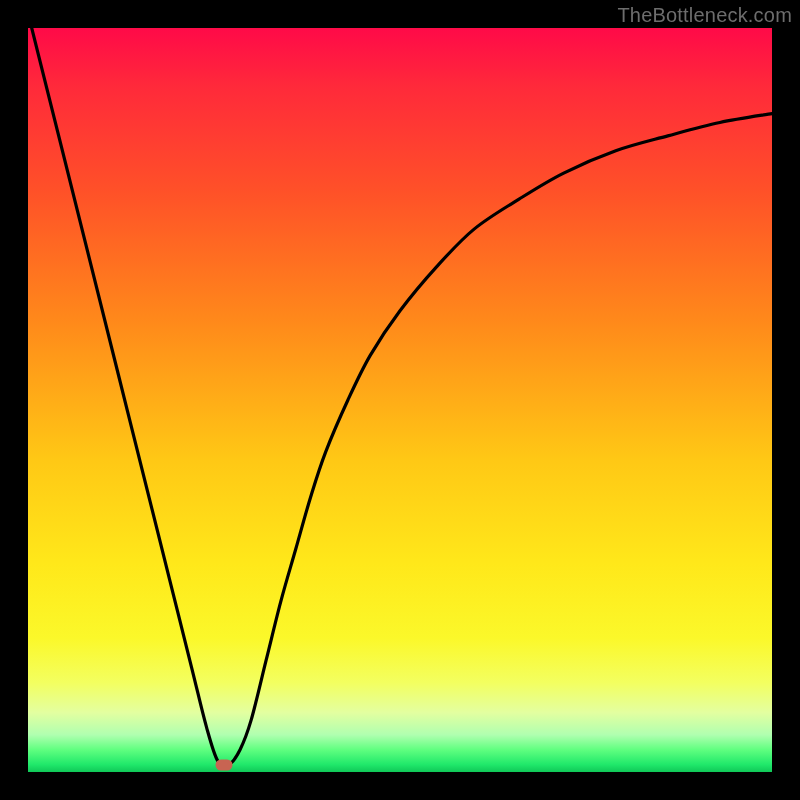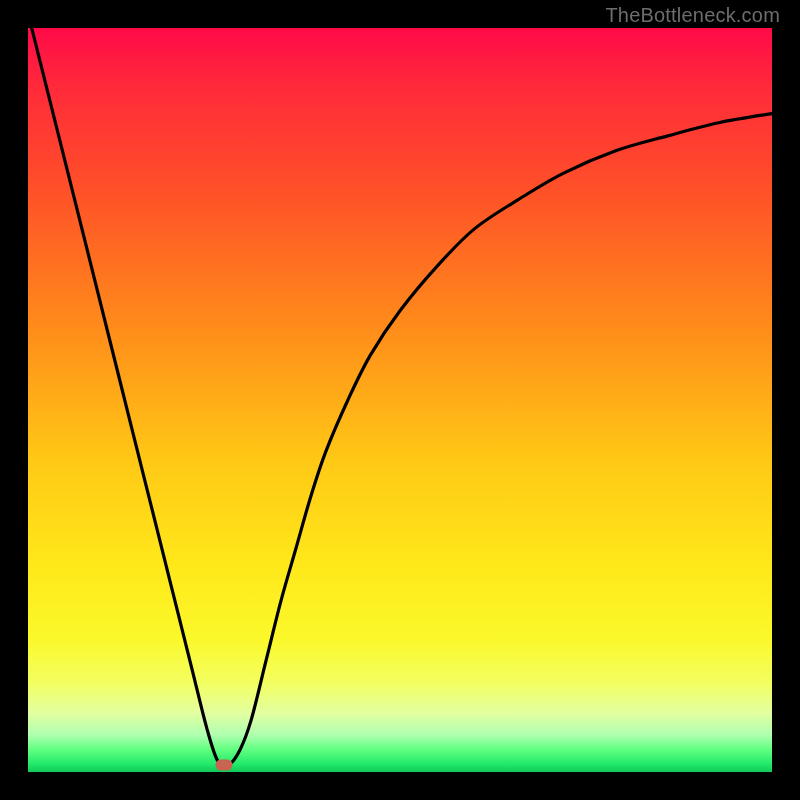--- a/index.html
+++ b/index.html
@@ -35,21 +35,21 @@
       #e3ffa0 92%,
       #b0ffb0 95%,
       #60ff80 97%,
       #20e86a 99%,
       #10c858 100%
     );
   }
   .attribution {
     position: absolute;
     top: 4px;
-    right: 20px;
+    right: 8px;
     color: #6d6d6d;
     font-size: 20px;
     font-weight: 500;
     letter-spacing: 0.2px;
     font-family: Arial, Helvetica, sans-serif;
   }
   .marker {
     position: absolute;
     width: 17px;
     height: 11px;

